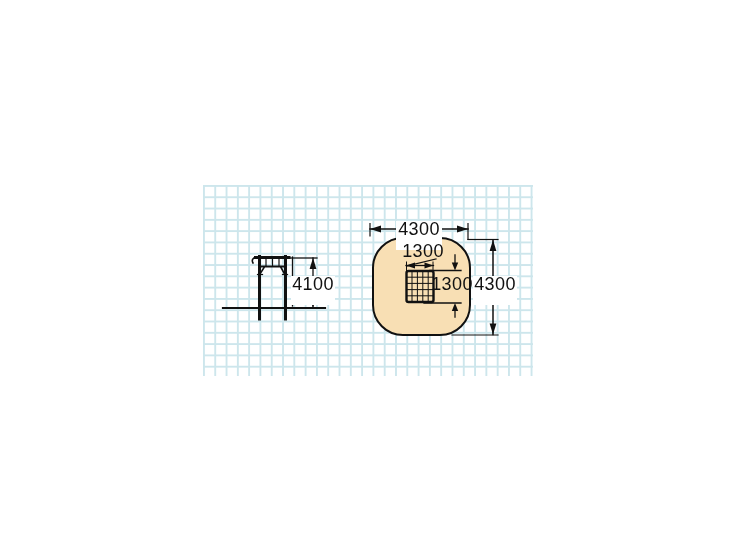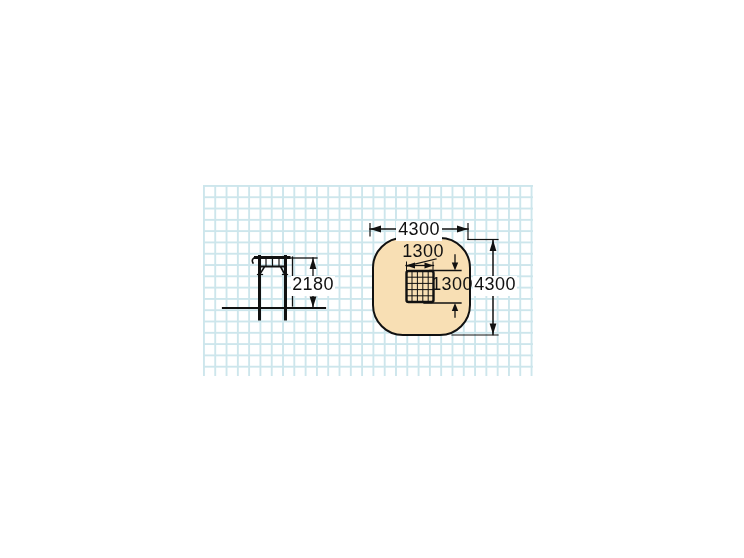--- a/index.html
+++ b/index.html
@@ -9,21 +9,21 @@
   }
   .gridpaper{
     position:absolute;left:203px;top:185px;width:330px;height:191px;
     background-image:
       linear-gradient(to right,#cde6ec 2px,transparent 2px),
       linear-gradient(to bottom,#cde6ec 2px,transparent 2px);
     background-size:11.3px 11.3px;
   }
   svg.draw{position:absolute;left:0;top:0;}
   .dim-label{
-    position:absolute;height:20px;line-height:16px;
+    position:absolute;height:29px;line-height:16px;
     font-size:18px;letter-spacing:.4px;color:#111;
     text-align:center;white-space:nowrap;z-index:5;
   }
   .dim-label.boxed{background:#ffffff;}
 </style>
 </head>
 <body>
 
 <div class="canvas">
 
@@ -113,21 +113,21 @@
       <g stroke-width="1.5">
         <line x1="468" y1="239.5" x2="498" y2="239.5" stroke-width="1.2"></line>
         <line x1="452" y1="335" x2="498" y2="335" stroke-width="1.2"></line>
         <line x1="493" y1="240" x2="493" y2="334.5"></line>
         <polygon fill="#111" stroke="none" points="493,240 489.6,251 496.4,251"></polygon>
         <polygon fill="#111" stroke="none" points="493,334.5 489.6,323.5 496.4,323.5"></polygon>
       </g>
     </g>
   </svg>
 
-  <div class="dim-label boxed" style="left:291px;top:276px;width:44px;">2180</div>
+  <div class="dim-label boxed" style="left:291px;top:276px;width:44px;">4100</div>
 
   <div class="dim-label boxed" style="left:396px;top:221px;width:46px;">4300</div>
 
   <div class="dim-label" style="left:402px;top:243px;width:42px;">1300</div>
 
   <div class="dim-label" style="left:431px;top:276px;width:42px;">1300</div>
 
   <div class="dim-label boxed" style="left:473px;top:276px;width:44px;">4300</div>
 
 </div>

